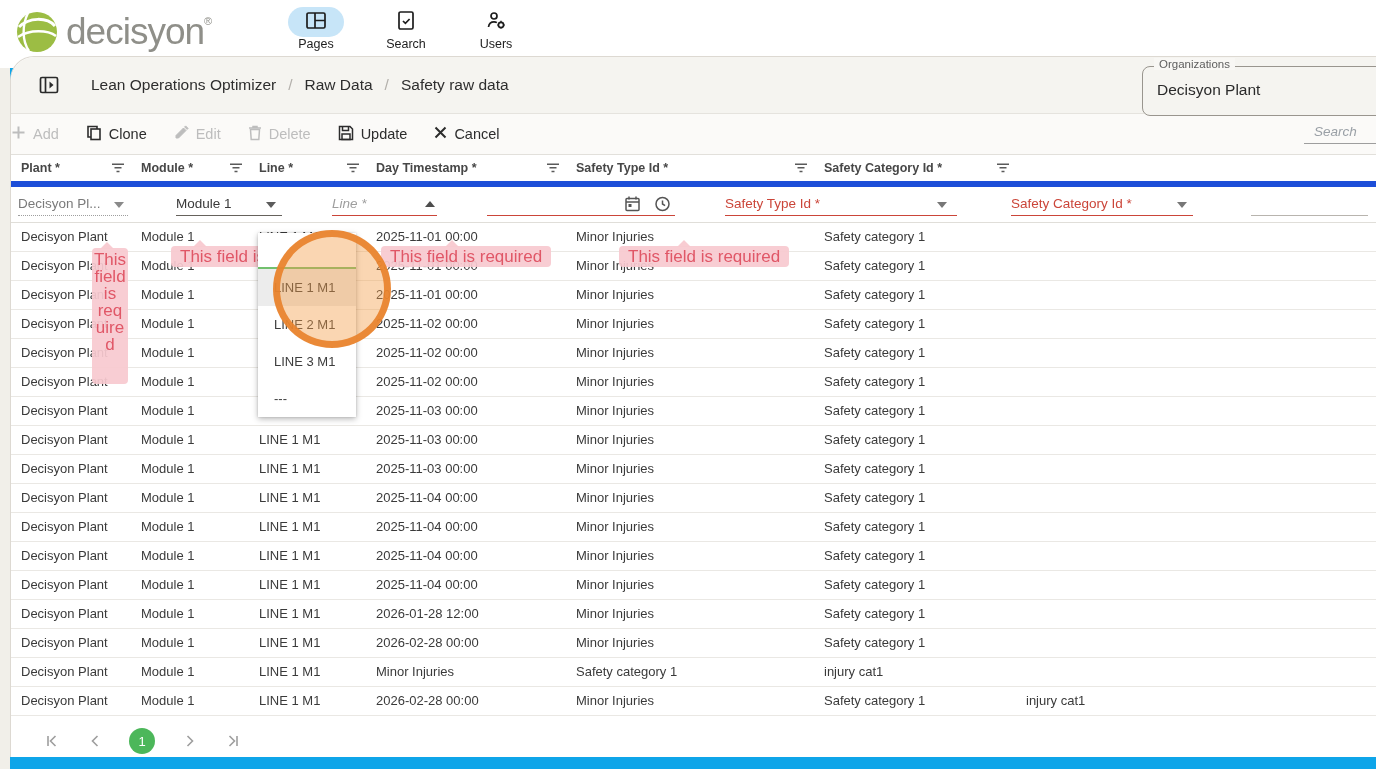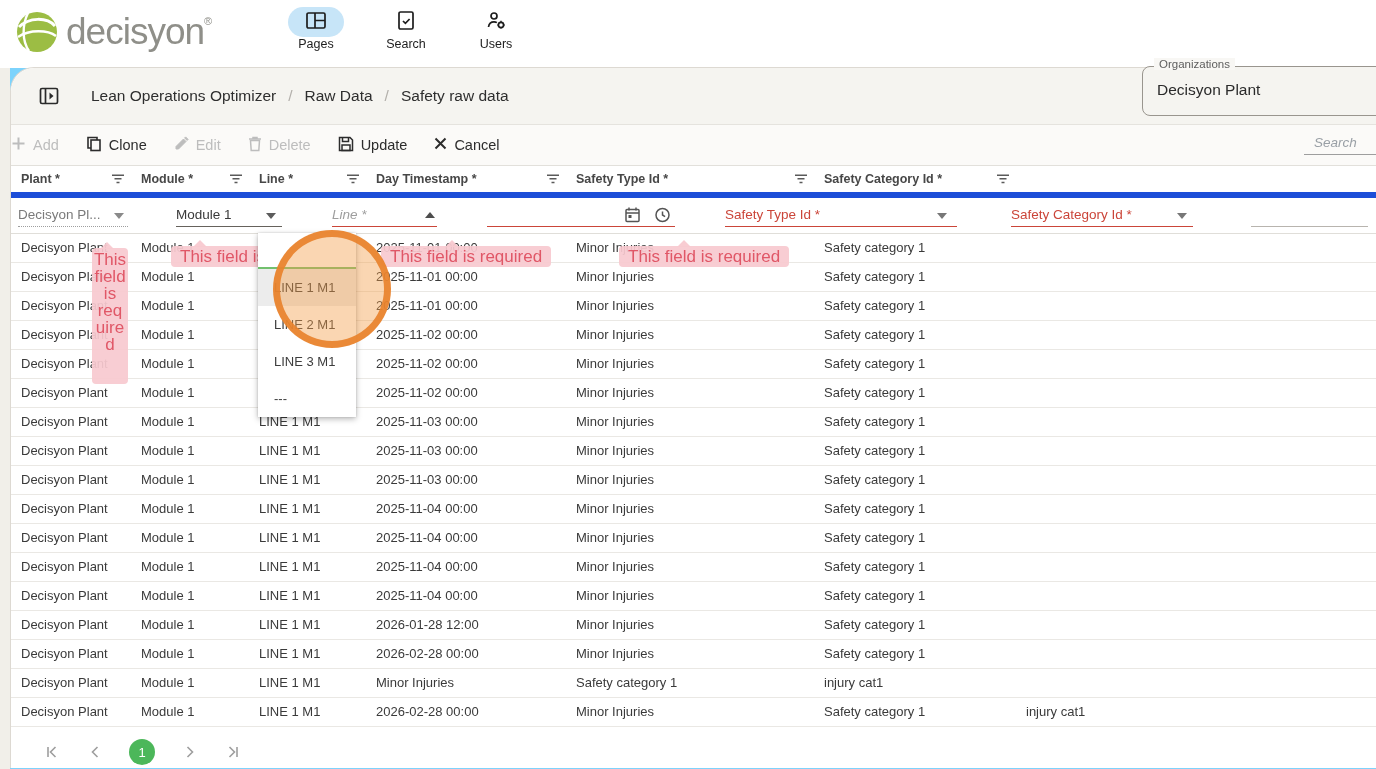--- a/index.html
+++ b/index.html
@@ -1,33 +1,33 @@
 <!DOCTYPE html>
 <html><head>
 <meta charset="utf-8">
 <style>
   * { box-sizing: border-box; margin: 0; padding: 0; }
   html,body { width:1376px; height:769px; overflow:hidden; }
   body { font-family:"Liberation Sans", sans-serif; background:#fff; color:#3a3a3a; }
-  .app { position:relative; width:1376px; height:769px; background:#7dd3fc; overflow:hidden; }
+  .app { position:relative; width:1376px; height:769px; background:#0ea5e9; overflow:hidden; }
 
   
   .topbar { position:absolute; left:0; top:0; width:1376px; height:68px; background:#fff; }
   .logo { position:absolute; left:14px; top:9px; display:flex; align-items:flex-start; cursor:pointer; }
   .logo-word { font-size:37px; color:#8f8f89; letter-spacing:-1px; line-height:46px; margin-left:6px; }
   .logo-reg { font-size:11px; color:#8f8f89; margin-top:6px; }
   .nav { position:absolute; left:282px; top:7px; display:flex; gap:22px; }
   .nav-item { width:68px; display:flex; flex-direction:column; align-items:center; cursor:pointer; }
   .nav-pill { width:56px; height:30px; border-radius:15px; display:flex; align-items:center; justify-content:center; }
   .nav-item.active .nav-pill { background:#c7e5f8; }
   .nav-label { font-size:12.5px; color:#1d1d1d; margin-top:0; }
 
   
   .gutter { position:absolute; left:0; top:68px; width:10px; height:701px; background:#f1efe9; }
-  .card { position:absolute; left:10px; top:67px; width:1366px; height:701px; background:#fff;
+  .card { position:absolute; left:10px; top:56px; width:1366px; height:701px; background:#fff;
           border-top-left-radius:24px; border-top:1px solid #ddd9d2; border-left:1px solid #ddd9d2; }
   .band { height:57px; background:#f5f4f0; border-top-left-radius:24px; border-bottom:1px solid #e5e3de;
           display:flex; align-items:center; padding-left:28px; }
   .toggle-ic { margin-right:32px; display:flex; cursor:pointer; }
   .crumbs { display:flex; align-items:center; gap:12px; font-size:15.5px; color:#2e2e2e; }
   .crumb { cursor:pointer; }
   .crumb-sep { color:#b3b0ab; }
 
   .toolbar { position:relative; height:41px; background:#fbfaf8; border-bottom:1px solid #e2e0db;
              display:flex; align-items:center; gap:27px; }

